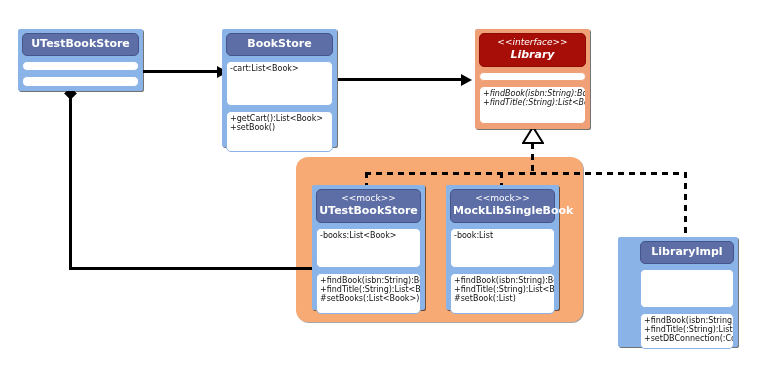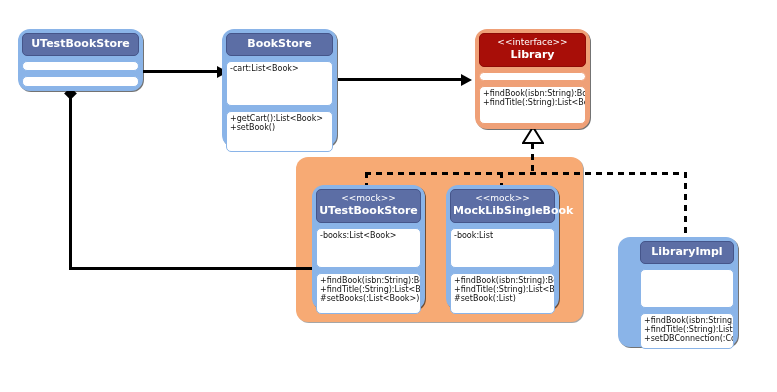--- a/index.html
+++ b/index.html
@@ -16,21 +16,21 @@
     height: 392px;
     background: #ffffff;
     overflow: hidden;
   }
 
   
   .uml-class {
     position: absolute;
     box-sizing: border-box;
     border: 2px solid #8ab4e8;
-    border-radius: 12px;
+    border-radius: 2px;
     background: #8ab4e8;
     padding: 2px;
     box-shadow: 1px 1px 0 rgba(0,0,0,0.55);
   }
   .uml-class > .hdr {
     box-sizing: border-box;
     background: #5c6ea5;
     border: 1px solid #45558a;
     border-radius: 5px;
     color: #ffffff;
@@ -175,21 +175,21 @@
     </div>
     <div class="compartment" style="height:45px;">
       <div class="line">-cart:List&lt;Book&gt;</div>
     </div>
     <div class="compartment" style="height:41px;">
       <div class="line">+getCart():List&lt;Book&gt;</div>
       <div class="line">+setBook()</div>
     </div>
   </div>
 
-  <div class="uml-class iface" style="left:475px; top:29px; width:115px; height:100px;">
+  <div class="uml-class iface" style="left:475px; top:29px; width:115px; height:100px;font-style:italic;">
     <div class="hdr">
       <span class="stereo">&lt;&lt;interface&gt;&gt;</span>
       <span class="cname">Library</span>
     </div>
     <div class="compartment" style="height:9px;"></div>
     <div class="compartment" style="height:38px;">
       <div class="line">+findBook(isbn:String):Book</div>
       <div class="line">+findTitle(:String):List&lt;Book&gt;</div>
     </div>
   </div>

